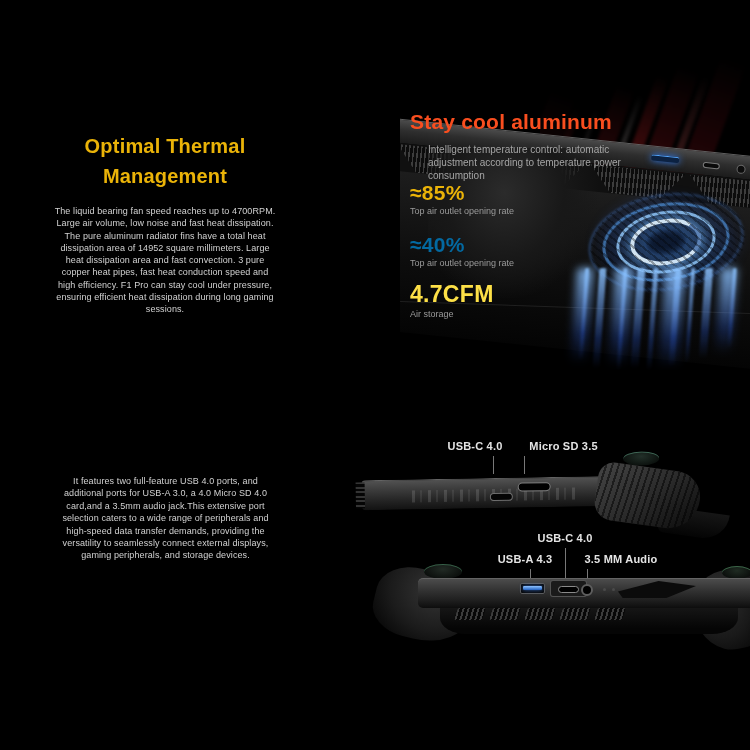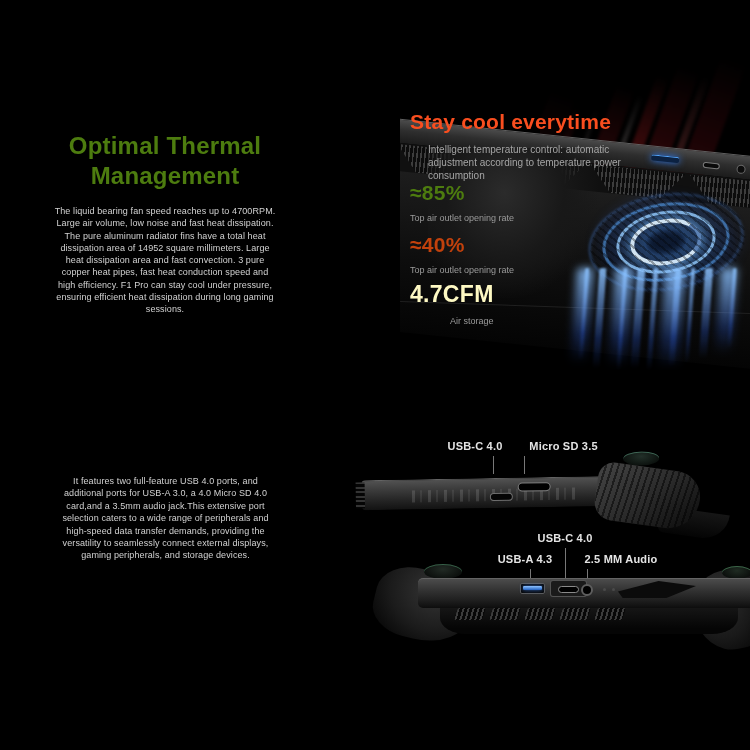--- a/index.html
+++ b/index.html
@@ -2,21 +2,21 @@
 <html><head>
 <meta charset="utf-8">
 <style>
   * { margin:0; padding:0; box-sizing:border-box; }
   html,body { width:750px; height:750px; }
   body { background:#000; font-family:"Liberation Sans", sans-serif; position:relative; overflow:hidden; }
   .abs { position:absolute; }
 
   
   .thermal-left { left:40px; top:131px; width:250px; text-align:center; }
-  .h-main { color:#4d7c0f; font-size:24px; font-weight:700; line-height:30px; letter-spacing:.2px; }
+  .h-main { color:#eab308; font-size:20px; font-weight:700; line-height:30px; letter-spacing:.2px; }
   .thermal-left p { margin:14px auto 0; width:222px; color:#d2d2d2; font-size:9px; line-height:12.3px; letter-spacing:.1px; }
 
   
   .thermal-photo { left:400px; top:60px; width:350px; height:310px; overflow:hidden; }
   .streaks { position:absolute; left:140px; top:-10px; width:220px; height:230px; overflow:hidden; }
   .streak { position:absolute; top:-20px; height:280px; border-radius:3px; filter:blur(1.5px); transform:rotate(20deg); transform-origin:top center; }
   .sk1 { left:34px;  width:26px; background:linear-gradient(180deg, transparent 25%, rgba(70,10,14,.8)); }
   .sk2 { left:62px;  width:8px;  background:linear-gradient(180deg, transparent 30%, rgba(150,25,30,.85)); }
   .sk3 { left:84px;  width:4px;  background:linear-gradient(180deg, transparent 30%, rgba(190,170,170,.55)); }
   .sk4 { left:98px;  width:18px; background:linear-gradient(180deg, transparent 22%, rgba(120,16,22,.9)); }
@@ -53,21 +53,21 @@
   .st-soft { filter:blur(4px); }
 
   
   .thermal-overlay { left:410px; top:110px; width:235px; z-index:6; }
   .ov-title { position:absolute; left:0; top:0; font-size:21px; font-weight:700; letter-spacing:.2px; }
   .ov-sub { position:absolute; left:0; top:33px; width:206px; font-size:10px; line-height:13px; color:#a5a5a5;margin-left:18px; }
   .stat { position:absolute; left:0; }
   .stat-1 { top:71px; } .stat-2 { top:123px; } .stat-3 { top:171px; }
   .stat-value { font-size:21px; font-weight:700; letter-spacing:.3px; }
   .stat-3 .stat-value { font-size:23px; }
-  .stat-label { margin-top:8px; font-size:9px; color:#9a9a9a;text-align:right; }
+  .stat-label { margin-top:1px; font-size:9px; color:#9a9a9a; }
 
   
   .ports-left { left:8px; top:462px; width:315px; text-align:center; }
   .h-ports { color:#fff; font-size:25px; font-weight:700; line-height:31px; letter-spacing:.2px; }
   .ports-left p { margin:13px auto 0; width:212px; color:#d2d2d2; font-size:9px; line-height:12.4px; letter-spacing:.1px; }
 
   
   .port-label { position:absolute; font-size:11px; font-weight:700; color:#e4e4e4; text-align:center; letter-spacing:.2px; }
   .lead { position:absolute; width:1px; background:#8d8d8d; opacity:.85; }
 
@@ -163,33 +163,33 @@
     <div class="stream st-soft" style="left:94px;width:20px;height:100px;"></div>
     <div class="stream" style="left:104px;width:6px;height:98px;"></div>
     <div class="stream" style="left:120px;width:4px;height:95px;"></div>
     <div class="stream" style="left:134px;width:8px;height:90px;"></div>
     <div class="stream st-soft" style="left:150px;width:16px;height:85px;"></div>
     <div class="stream" style="left:162px;width:4px;height:80px;"></div>
   </div>
 </div>
 
 <div class="abs thermal-overlay">
-  <div class="ov-title" style="color:#f94e1f">Stay cool everytime</div>
+  <div class="ov-title" style="color:#f94e1f">Stay cool aluminum</div>
   <div class="ov-sub">Intelligent temperature control: automatic adjustment according to temperature power consumption</div>
 
   <div class="stat stat-1">
-    <div class="stat-value" style="color:#4d7c0f">≈85%</div>
+    <div class="stat-value" style="color:#eab308">≈85%</div>
     <div class="stat-label">Top air outlet opening rate</div>
   </div>
   <div class="stat stat-2">
-    <div class="stat-value" style="color:#c2410c">≈40%</div>
+    <div class="stat-value" style="color:#0369a1">≈40%</div>
     <div class="stat-label">Top air outlet opening rate</div>
   </div>
   <div class="stat stat-3">
-    <div class="stat-value" style="color:#fef9c3">4.7CFM</div>
+    <div class="stat-value" style="color:#fde047">4.7CFM</div>
     <div class="stat-label">Air storage</div>
   </div>
 </div>
 
 <section class="abs ports-left">
   <p>It features two full-feature USB 4.0 ports, and additional ports for USB-A 3.0, a 4.0 Micro SD 4.0 card,and a 3.5mm audio jack.This extensive port selection caters to a wide range of peripherals and high-speed data transfer demands, providing the versatility to seamlessly connect external displays, gaming peripherals, and storage devices.</p>
 </section>
 
 <div class="abs dev1">
   <div class="port-label" style="left:72px; top:3px; width:90px;">USB-C 4.0</div>
@@ -208,21 +208,21 @@
     <div class="dev1-stick"></div>
     <div class="dev1-grip">
       <div class="dev1-ribs"></div>
     </div>
   </div>
 </div>
 
 <div class="abs dev2">
   <div class="port-label" style="left:132px; top:4px; width:110px;">USB-C 4.0</div>
   <div class="port-label" style="left:112px; top:25px; width:70px;">USB-A 4.3</div>
-  <div class="port-label" style="left:198px; top:25px; width:90px;">2.5 MM Audio</div>
+  <div class="port-label" style="left:198px; top:25px; width:90px;">3.5 MM Audio</div>
   <div class="lead" style="left:152px; top:41px; height:10px;"></div>
   <div class="lead" style="left:187px; top:20px; height:31px;"></div>
   <div class="lead" style="left:209px; top:41px; height:12px;"></div>
 
   <div class="dev2-gripL"></div>
   <div class="dev2-stickL"></div>
   <div class="dev2-gripR"></div>
   <div class="dev2-stickR"></div>
   <div class="dev2-under"></div>
   <div class="dev2-bar"></div>

